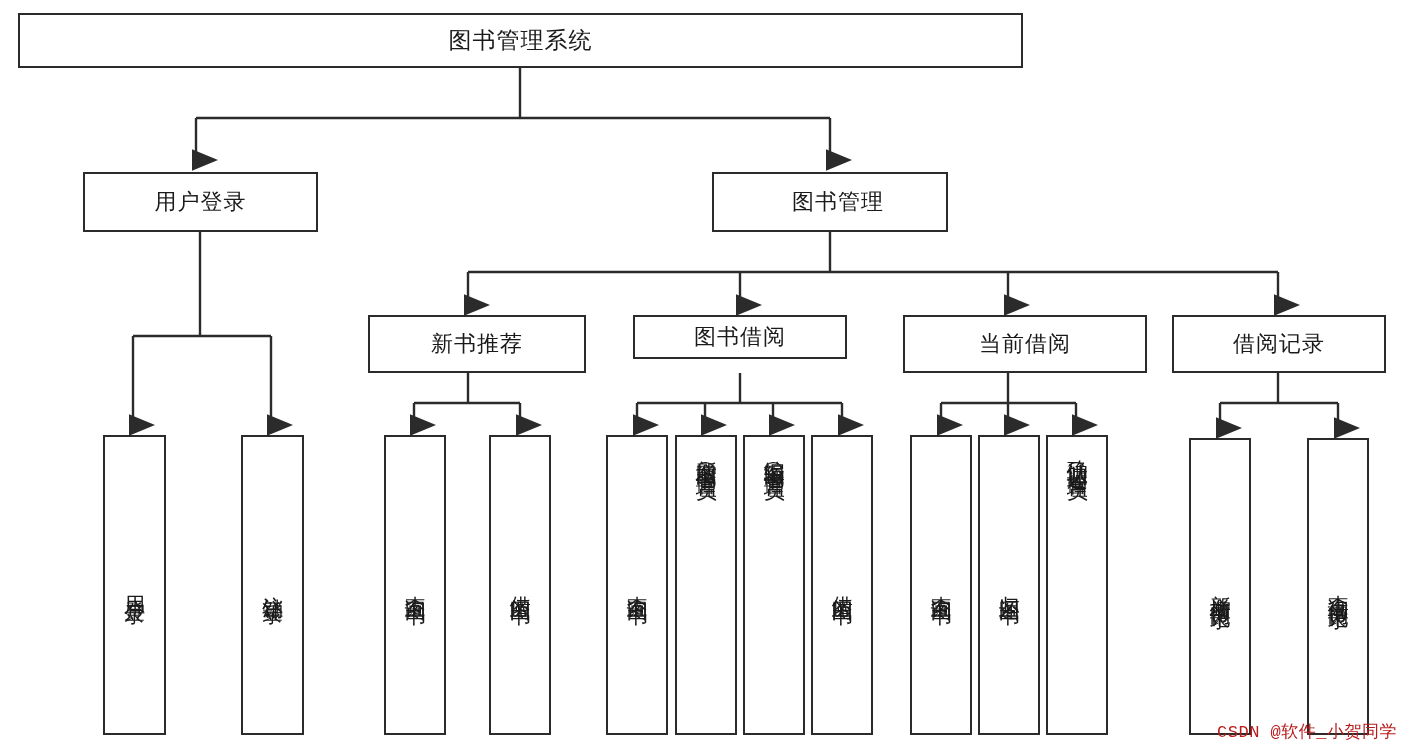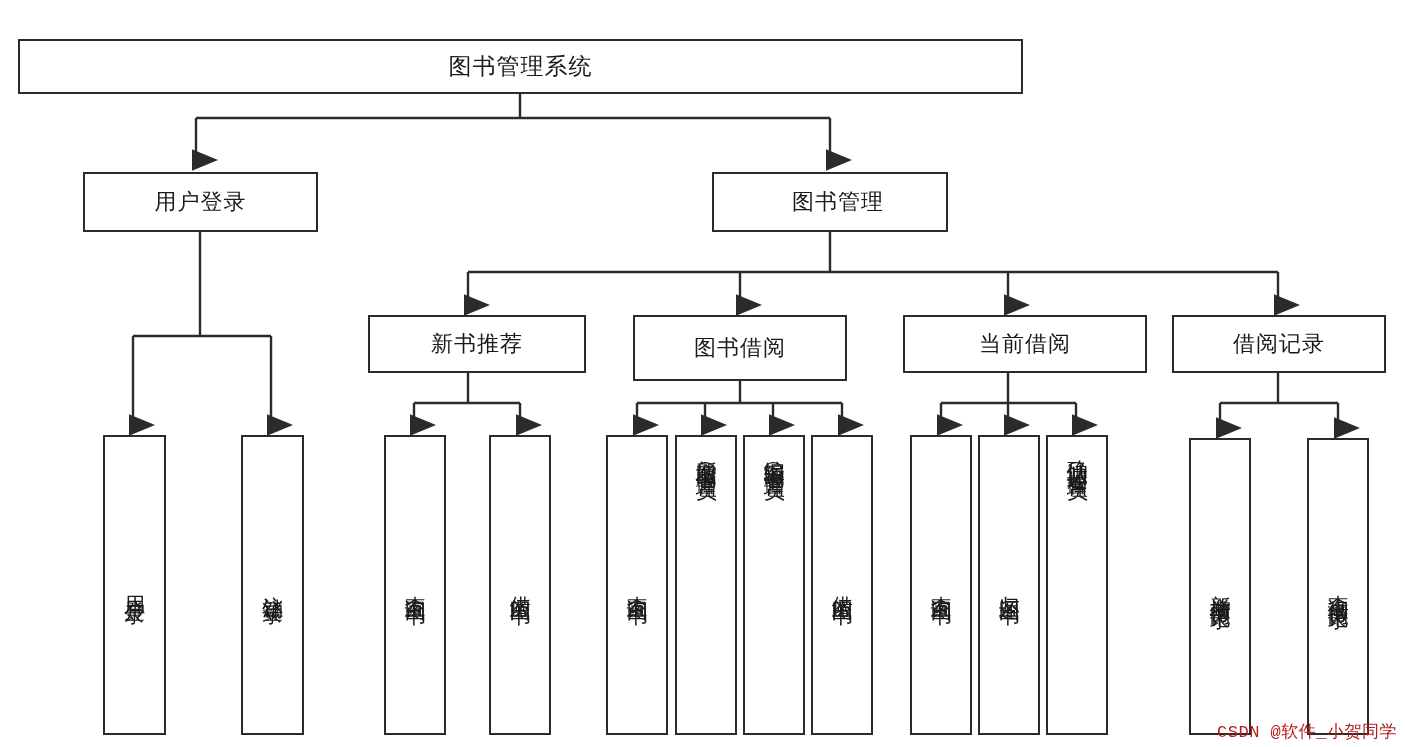--- a/index.html
+++ b/index.html
@@ -137,27 +137,27 @@
     </g>
 
     <g>
       <path class="link-line" d="M 1278 373 L 1278 403"></path>
       <path class="link-line" d="M 1220 403 L 1338 403"></path>
       <path class="link-line" d="M 1220 403 L 1220 428" marker-end="url(#arrow)"></path>
       <path class="link-line" d="M 1338 403 L 1338 428" marker-end="url(#arrow)"></path>
     </g>
   </svg>
 
-  <div class="node node-h node-root" style="left:18px; top:13px; width:1005px; height:55px;margin-top:26px;">图书管理系统</div>
+  <div class="node node-h node-root" style="left:18px; top:13px; width:1005px; height:55px;">图书管理系统</div>
 
   <div class="node node-h" style="left:83px; top:172px; width:235px; height:60px;">用户登录</div>
   <div class="node node-h" style="left:712px; top:172px; width:236px; height:60px;padding-left:16px;">图书管理</div>
 
   <div class="node node-h" style="left:368px; top:315px; width:218px; height:58px;">新书推荐</div>
-  <div class="node node-h" style="left:633px; top:315px; width:214px; height:66px;">图书借阅</div>
+  <div class="node node-h" style="left:633px; top:315px; width:214px; height:44px;">图书借阅</div>
   <div class="node node-h" style="left:903px; top:315px; width:244px; height:58px;">当前借阅</div>
   <div class="node node-h" style="left:1172px; top:315px; width:214px; height:58px;">借阅记录</div>
 
   <div class="node node-v" style="left:103px; top:435px; width:63px; height:300px;">用户登录</div>
   <div class="node node-v" style="left:241px; top:435px; width:63px; height:300px;">注销登录</div>
 
   <div class="node node-v" style="left:384px; top:435px; width:62px; height:300px;">查询图书</div>
   <div class="node node-v" style="left:489px; top:435px; width:62px; height:300px;">借阅图书</div>
 
   <div class="node node-v" style="left:606px; top:435px; width:62px; height:300px;">查询图书</div>

